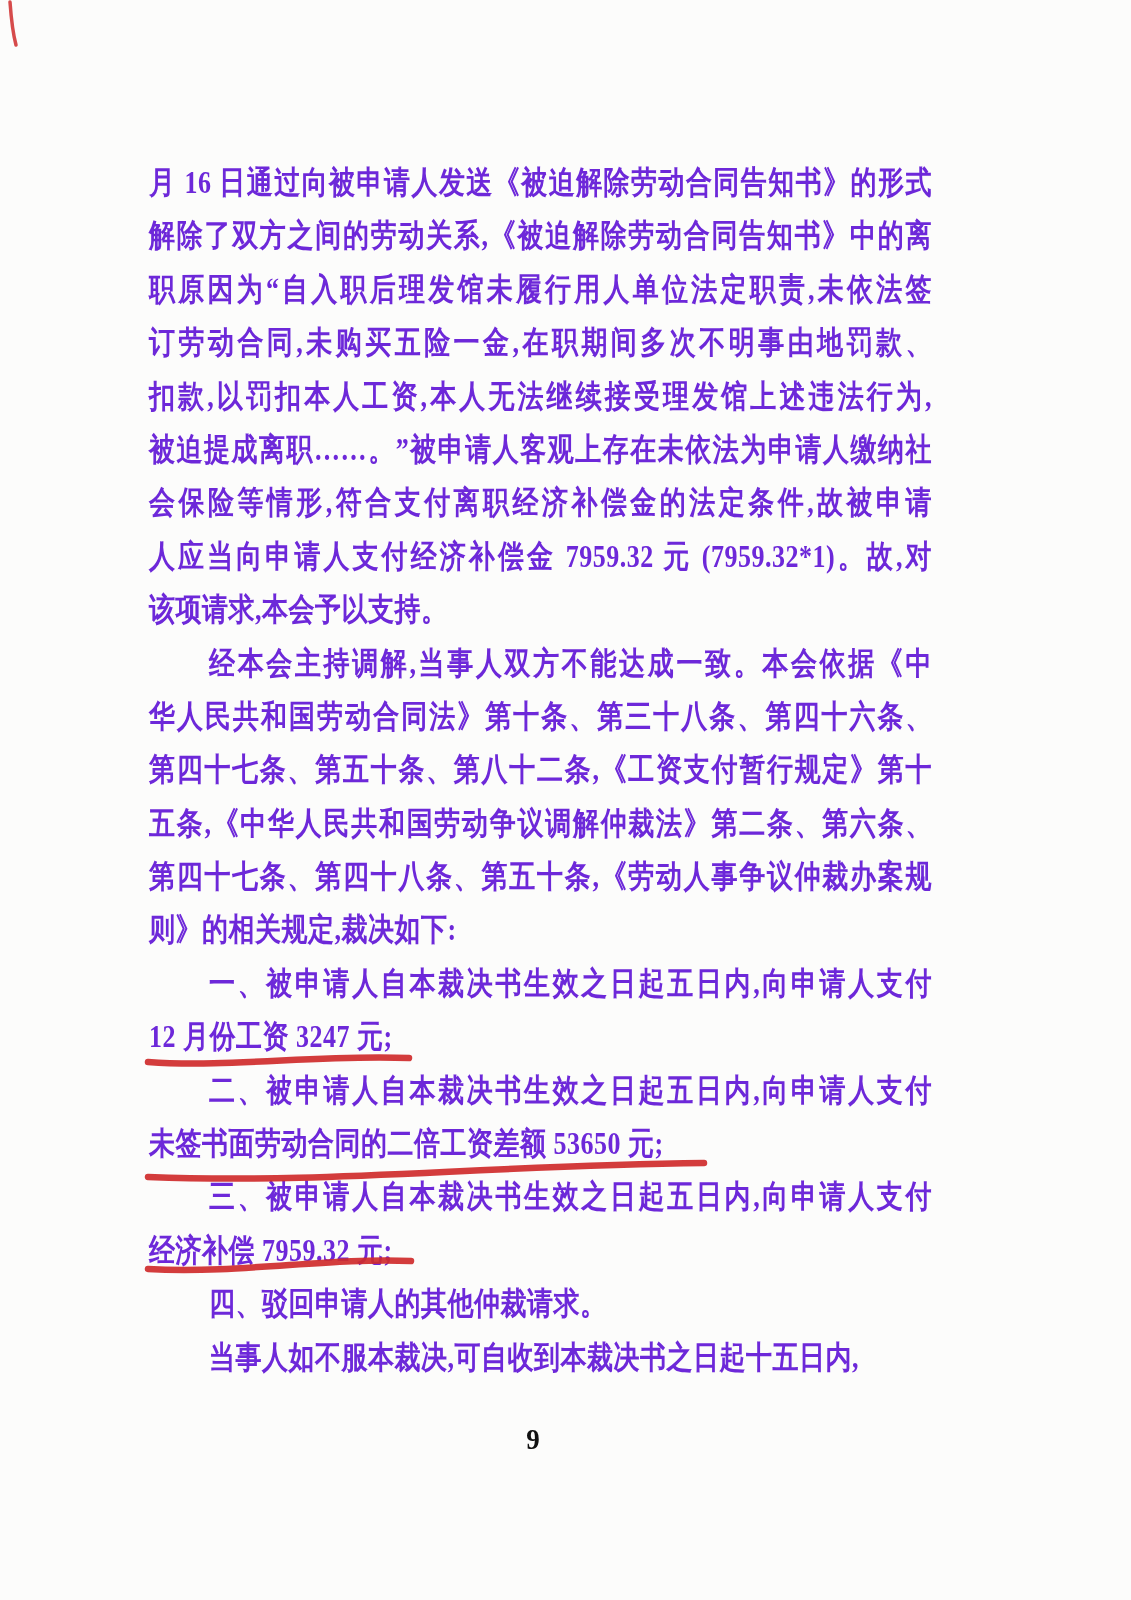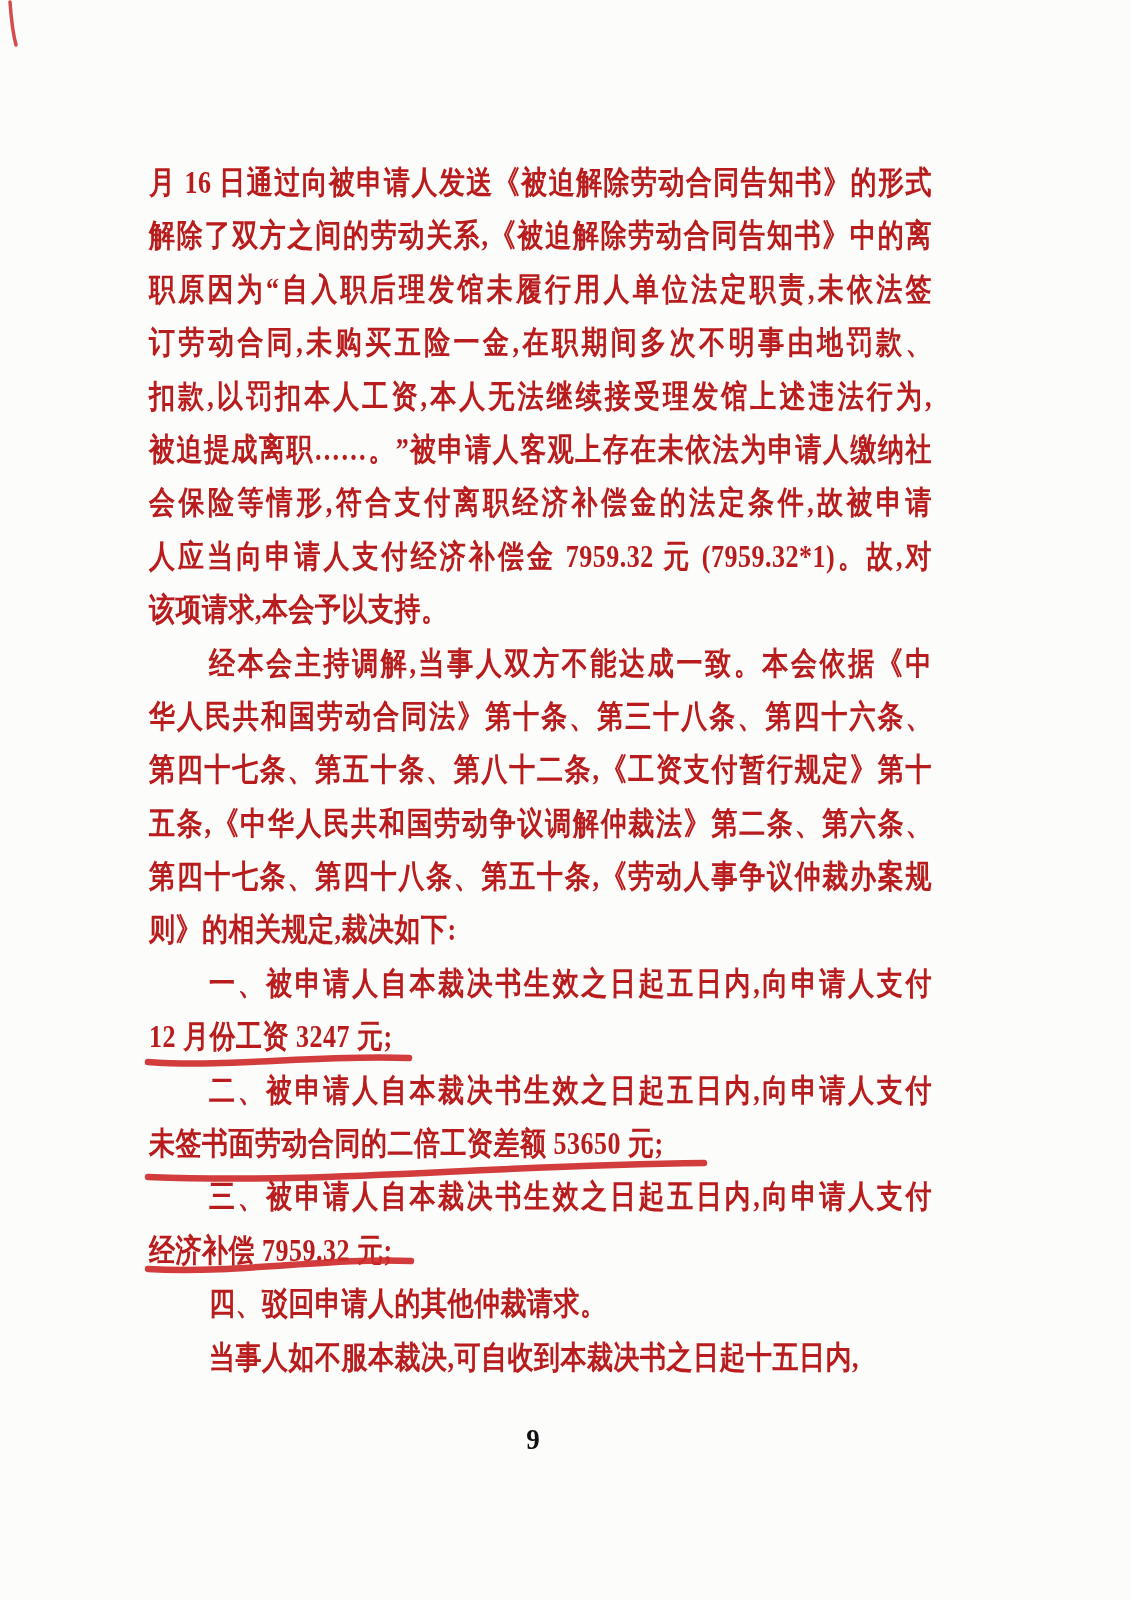--- a/index.html
+++ b/index.html
@@ -3,21 +3,21 @@
 <meta charset="utf-8">
 <style>
   html,body { margin:0; padding:0; background:#ffffff; }
   .page {
     position:relative; width:1131px; height:1600px;
     background:#fcfcfb; overflow:hidden;
     font-family:"Liberation Serif","DejaVu Serif",serif;
   }
   .textblock {
     position:absolute; left:149px; top:156px; width:783px;
-    color:#b91c1c; font-weight:700; font-size:26px;
+    color:#6d28d9; font-weight:700; font-size:26px;
     letter-spacing:0.5px;
   }
   .line {
     height:53.4px; line-height:53.4px;
     transform:scaleY(1.22);
     text-align:left; white-space:nowrap;
   }
   .line.fill {
     white-space:normal;
     text-align:justify;

